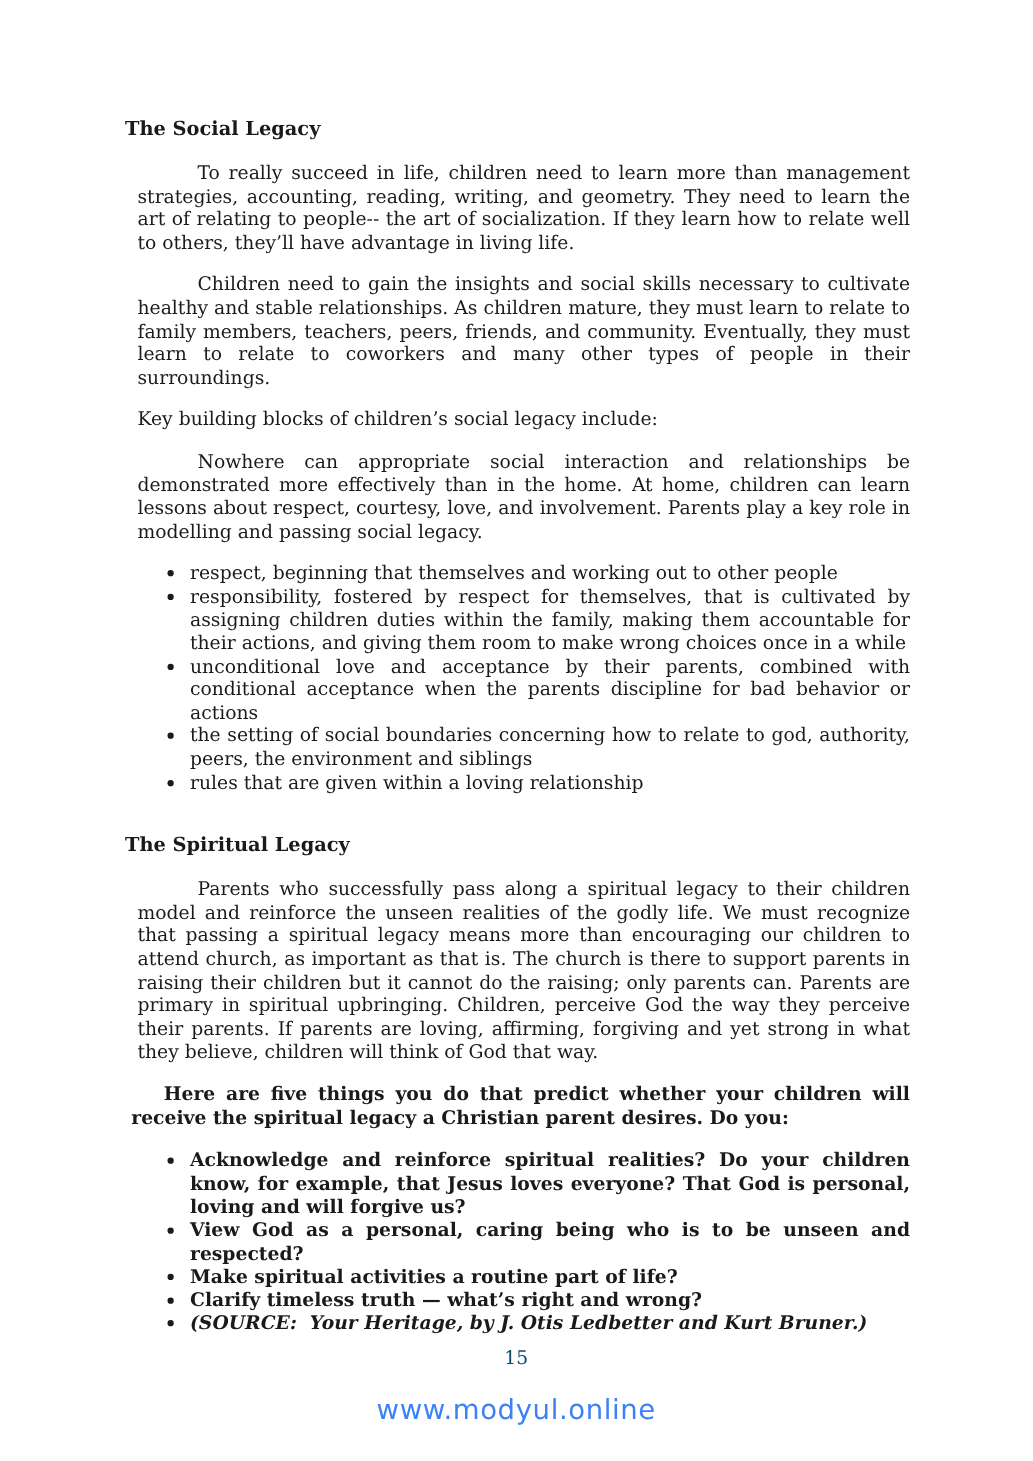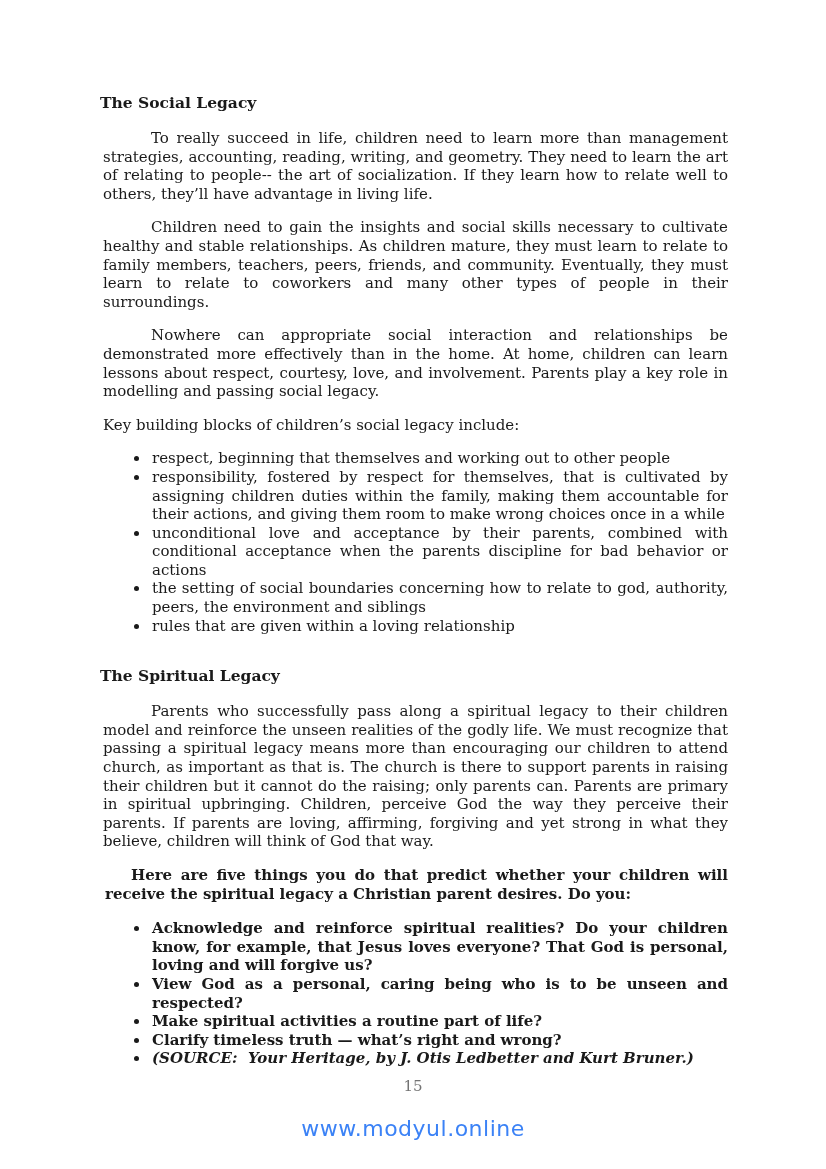--- a/index.html
+++ b/index.html
@@ -30,21 +30,21 @@
     font-size: 15.5px;
     font-weight: bold;
     margin: 0 0 17px 0;
     text-align: left;
     line-height: 19px;
   }
   .section-heading.spaced {
     margin-top: 31px;
   }
   .para {
-    margin: 0 0 15px 3px;
+    margin: 0 0 15px 10px;
     text-indent: 48px;
   }
   .para.no-indent {
     text-indent: 0;
   }
   .bullet-list {
     margin: 0 0 15px 0;
     padding: 0 0 0 50px;
     list-style: disc outside;
   }
@@ -65,21 +65,21 @@
     font-style: italic;
     font-weight: bold;
   }
   .page-number {
     position: absolute;
     top: 1077px;
     left: 0;
     width: 100%;
     text-align: center;
     font-size: 15px;
-    color: #737373;
+    color: #0c4a6e;
   }
   .watermark {
     position: absolute;
     top: 1116px;
     left: 0;
     width: 100%;
     text-align: center;
     font-family: "DejaVu Sans", "Liberation Sans", sans-serif;
     font-size: 22px;
     letter-spacing: 0.5px;
@@ -89,22 +89,22 @@
 </head>
 <body>
 
 <div class="page">
   <div class="content">
 
     <h3 class="section-heading">The Social Legacy</h3>
 
     <p class="para">To really succeed in life, children need to learn more than management strategies, accounting, reading, writing, and geometry. They need to learn the art of relating to people-- the art of socialization. If they learn how to relate well to others, they’ll have advantage in living life.</p>
     <p class="para">Children need to gain the insights and social skills necessary to cultivate healthy and stable relationships. As children mature, they must learn to relate to family members, teachers, peers, friends, and community. Eventually, they must learn to relate to coworkers and many other types of people in their surroundings.</p>
+    <p class="para no-indent">Key building blocks of children’s social legacy include:</p>
     <p class="para">Nowhere can appropriate social interaction and relationships be demonstrated more effectively than in the home. At home, children can learn lessons about respect, courtesy, love, and involvement. Parents play a key role in modelling and passing social legacy.</p>
-    <p class="para no-indent">Key building blocks of children’s social legacy include:</p>
 
     <ul class="bullet-list">
       <li>respect, beginning that themselves and working out to other people</li>
       <li>responsibility, fostered by respect for themselves, that is cultivated by assigning children duties within the family, making them accountable for their actions, and giving them room to make wrong choices once in a while</li>
       <li>unconditional love and acceptance by their parents, combined with conditional acceptance when the parents discipline for bad behavior or actions</li>
       <li>the setting of social boundaries concerning how to relate to god, authority, peers, the environment and siblings</li>
       <li>rules that are given within a loving relationship</li>
     </ul>
 
     <h3 class="section-heading spaced">The Spiritual Legacy</h3>

